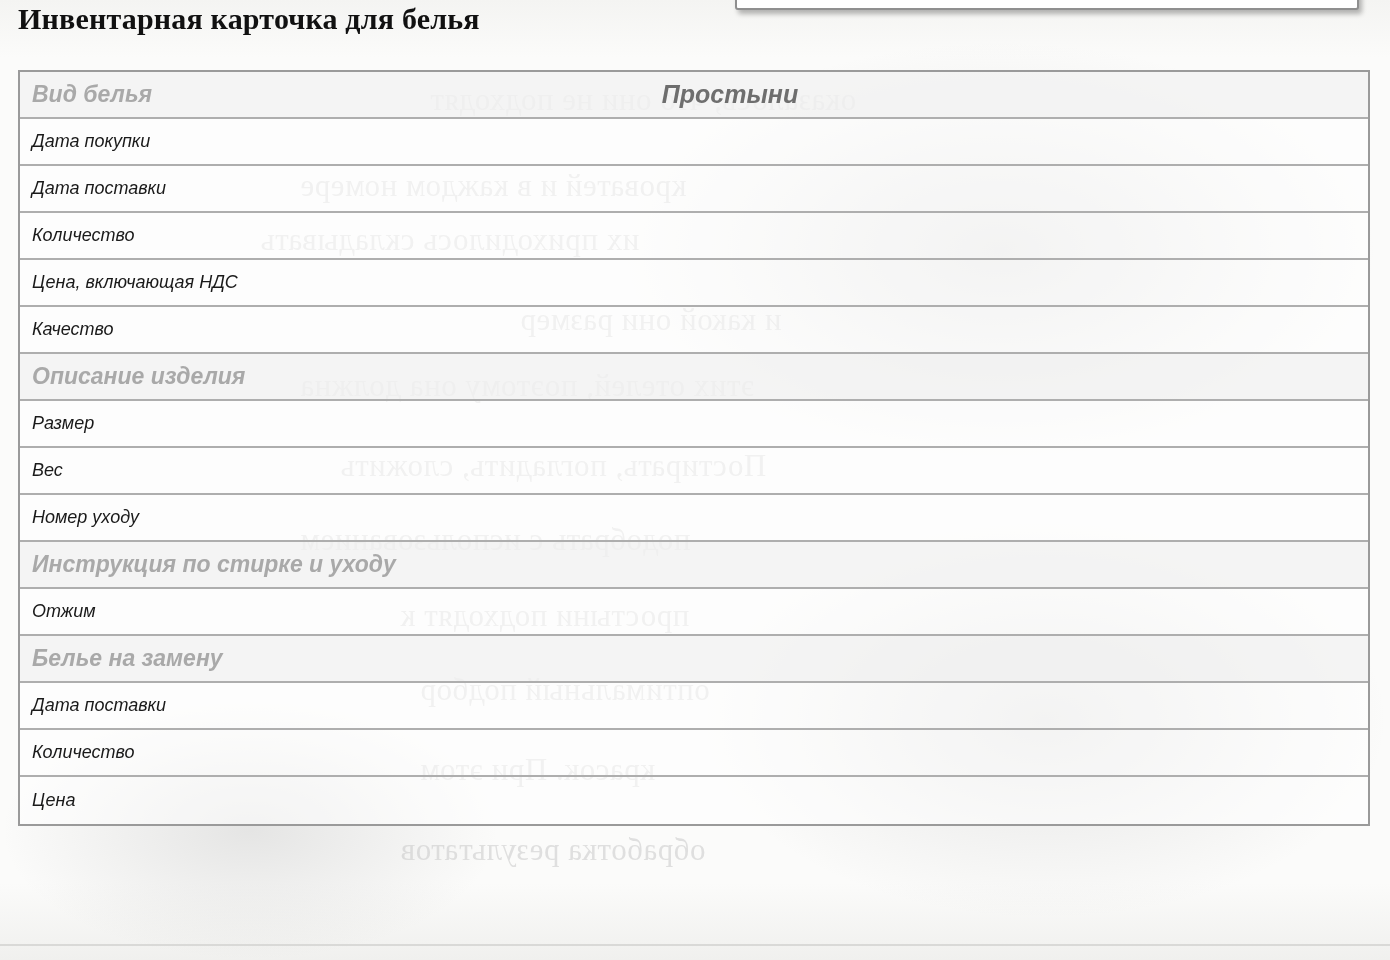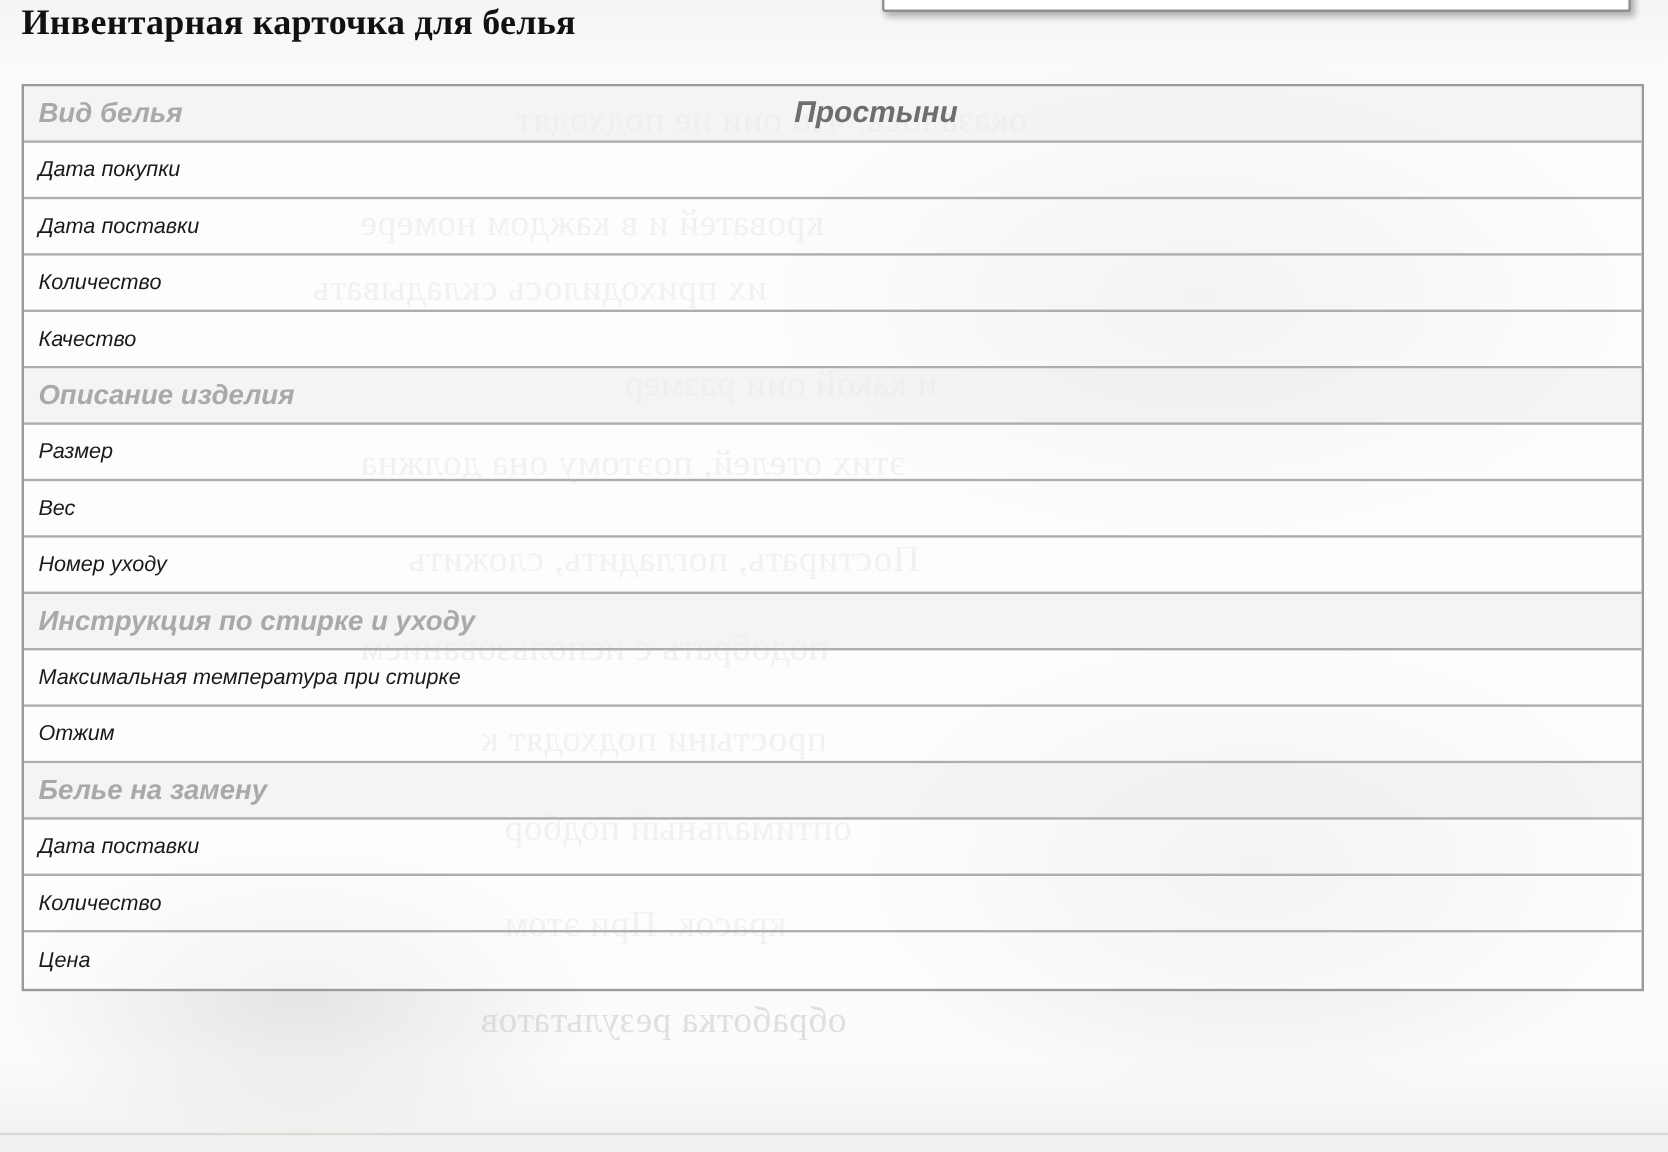--- a/index.html
+++ b/index.html
@@ -182,20 +182,24 @@
       <div class="row">
         <span class="label">Дата поставки</span>
         <span class="value"></span>
       </div>
 
       <div class="row">
         <span class="label">Количество</span>
         <span class="value"></span>
       </div>
 
+      <div class="row">
+        <span class="label">Цена, включающая НДС</span>
+        <span class="value"></span>
+      </div>
 
       <div class="row">
         <span class="label">Качество</span>
         <span class="value"></span>
       </div>
 
       <div class="row section">
         <span class="label">Описание изделия</span>
         <span class="value"></span>
       </div>
@@ -214,24 +218,20 @@
         <span class="label">Номер уходу</span>
         <span class="value"></span>
       </div>
 
 
       <div class="row section">
         <span class="label">Инструкция по стирке и уходу</span>
         <span class="value"></span>
       </div>
 
-      <div class="row">
-        <span class="label">Максимальная температура при стирке</span>
-        <span class="value"></span>
-      </div>
 
       <div class="row">
         <span class="label">Отжим</span>
         <span class="value"></span>
       </div>
 
       <div class="row section">
         <span class="label">Белье на замену</span>
         <span class="value"></span>
       </div>

